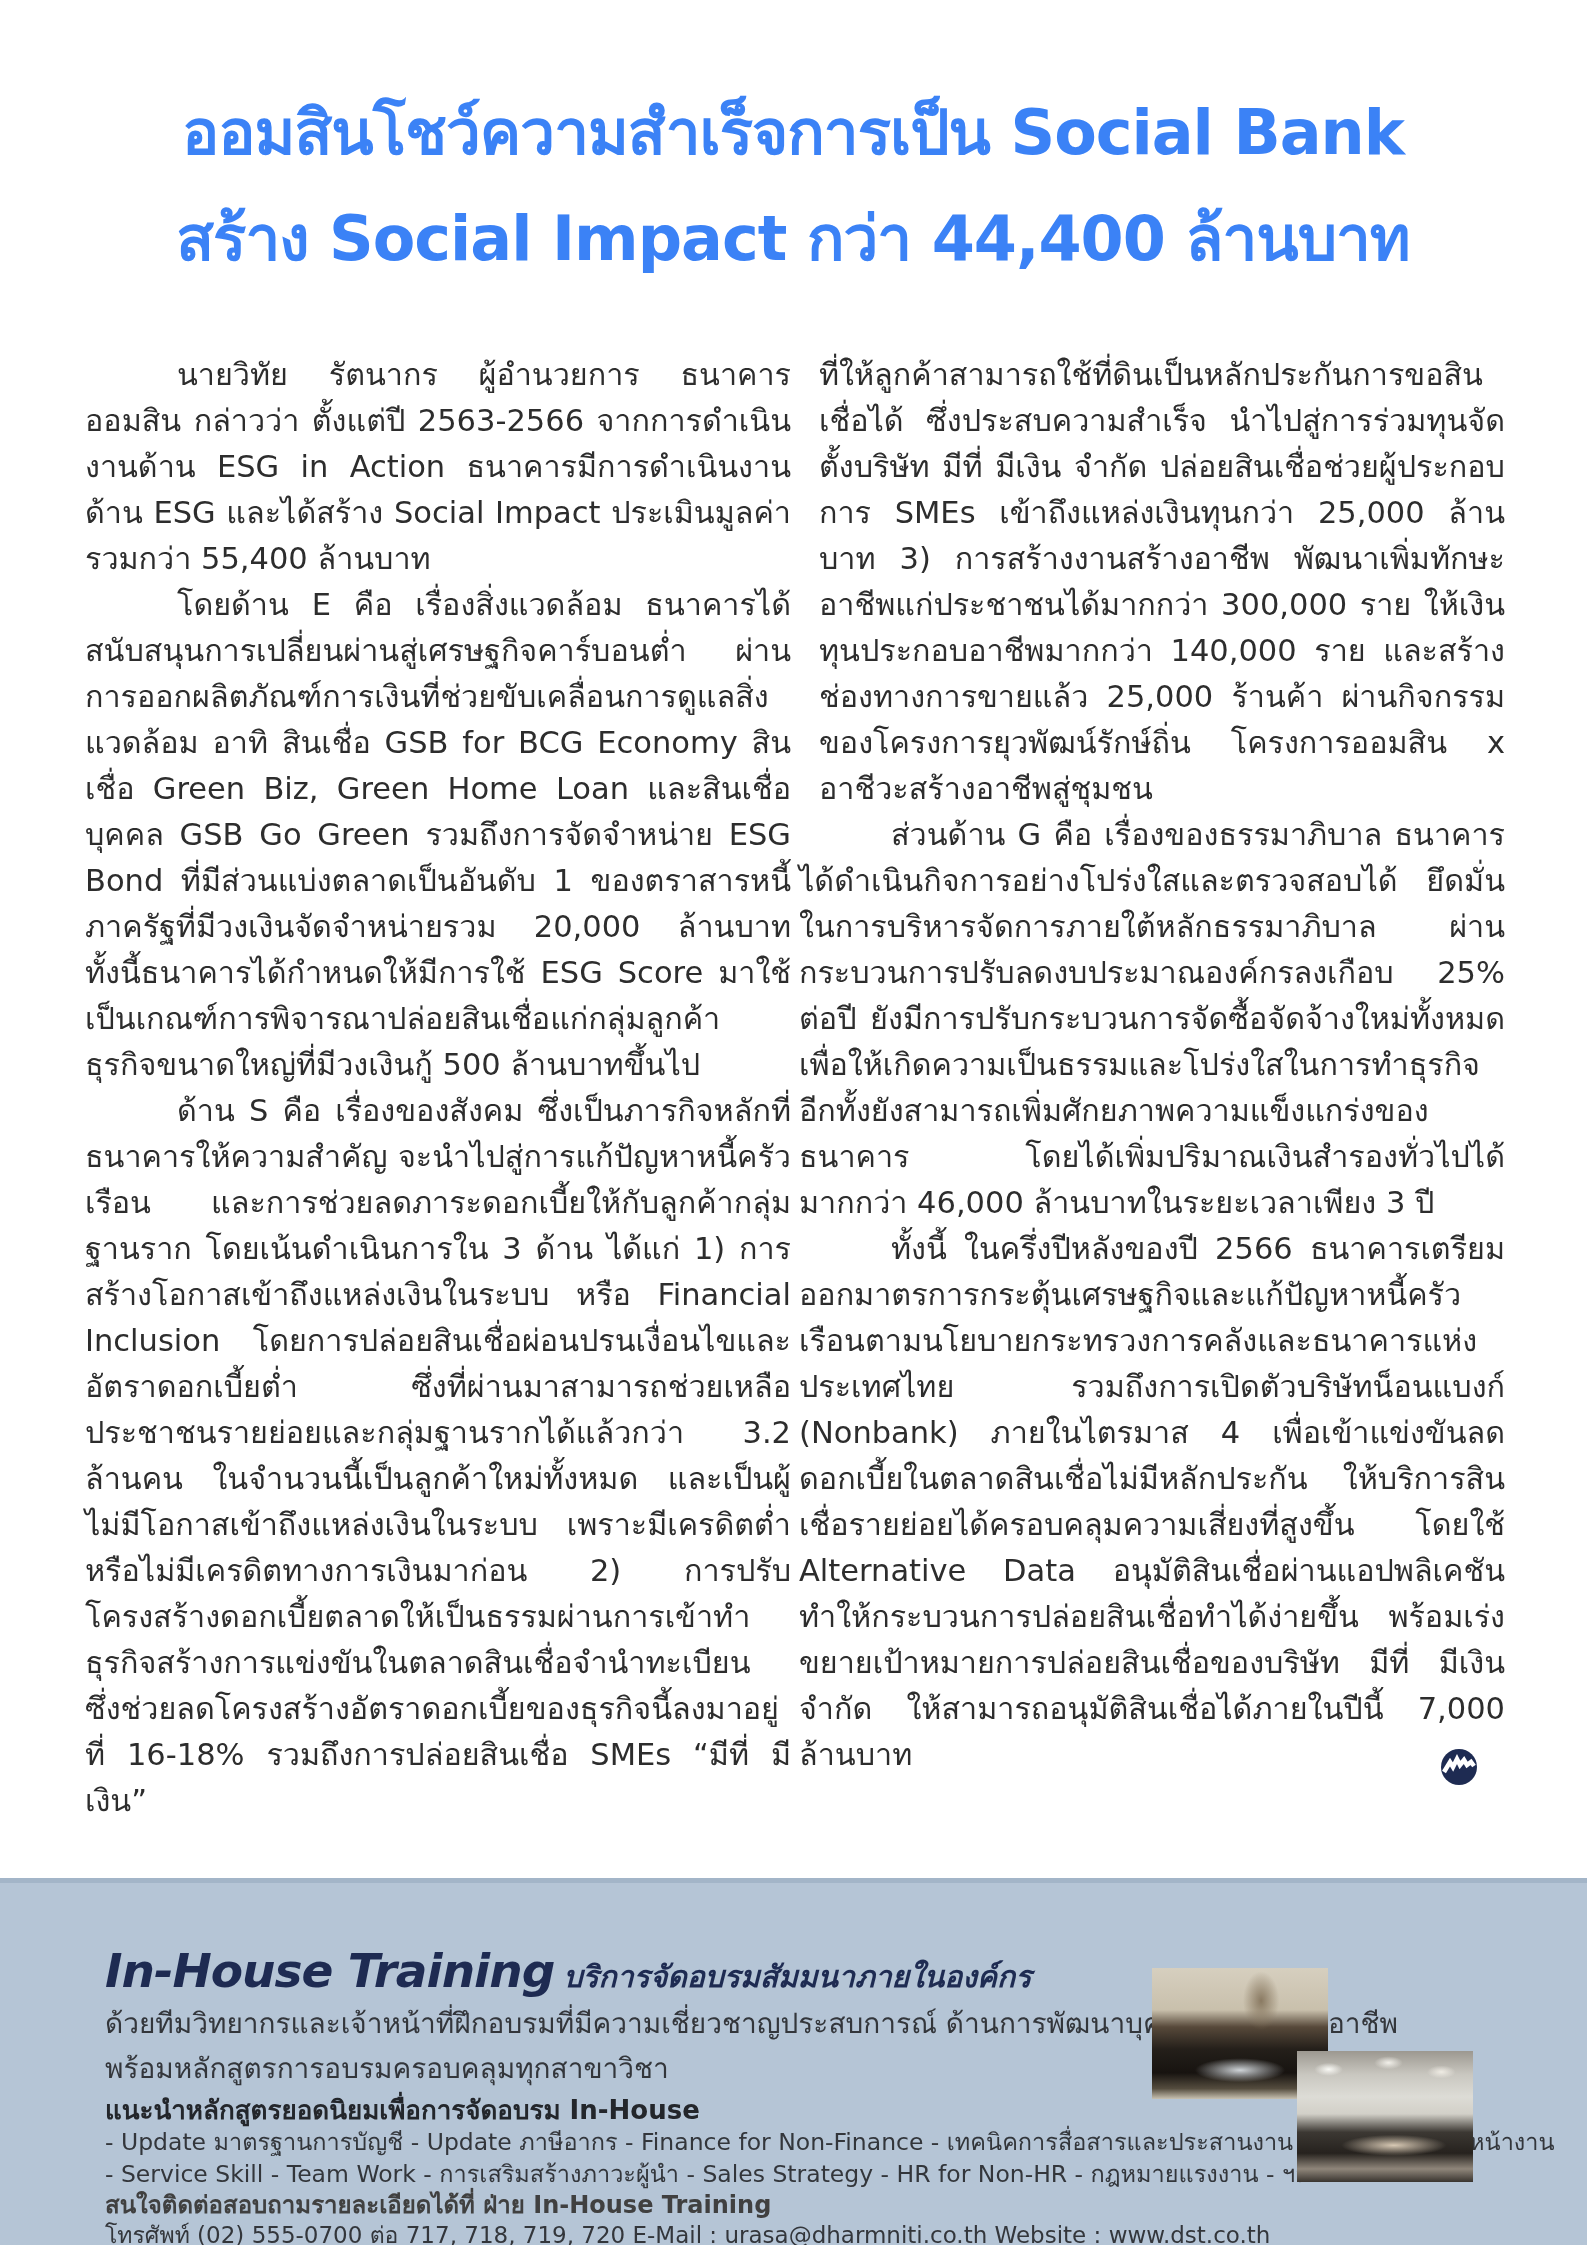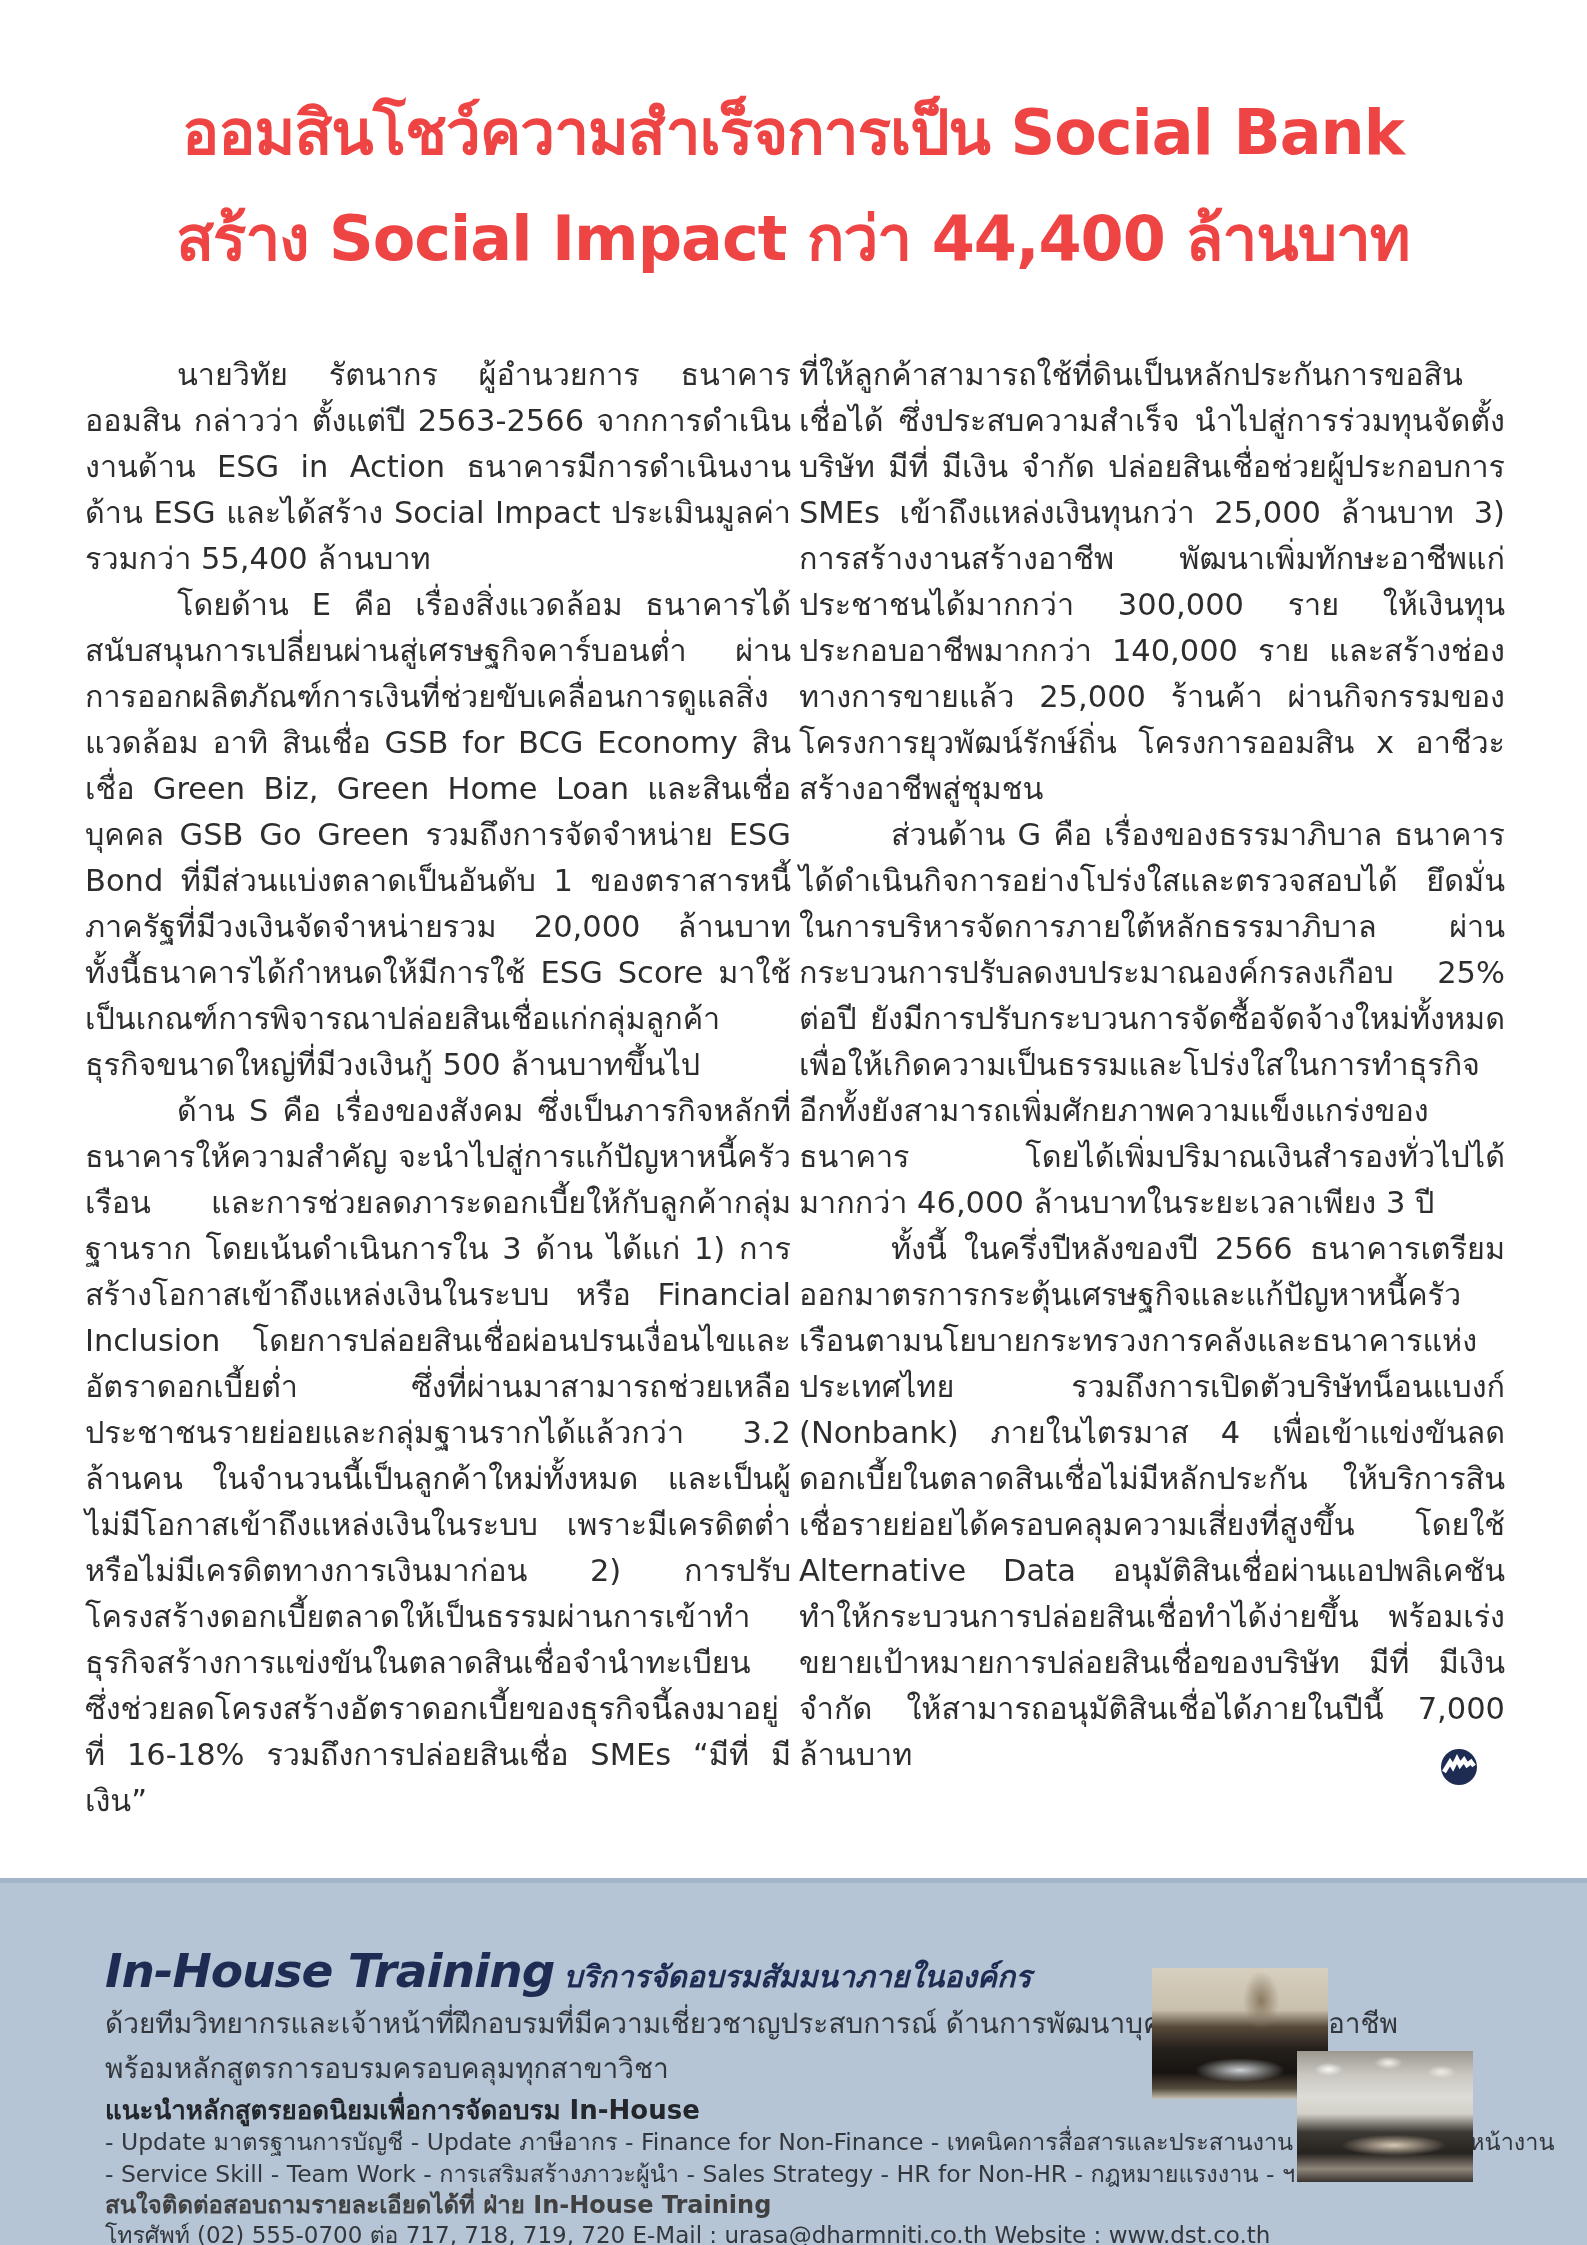--- a/index.html
+++ b/index.html
@@ -3,33 +3,33 @@
 <meta charset="utf-8">
 <style>
   html,body{margin:0;padding:0;background:#e9e9e9;}
   .page{
     position:relative;width:1587px;height:2245px;background:#ffffff;
     font-family:"DejaVu Sans","Liberation Sans",sans-serif;overflow:hidden;
   }
   
   .title{
     position:absolute;left:0;right:1px;top:80px;text-align:center;
-    color:#ef4444;font-weight:bold;
+    color:#3b82f6;font-weight:bold;
   }
   .title .line{font-size:62px;line-height:106px;letter-spacing:-1px;}
   
   .col{
     position:absolute;top:352px;width:706px;
     font-size:30.5px;line-height:46px;color:#2d2d2d;
     text-align:justify;
   }
   .col.left{left:85px;}
   .col.right{left:799px;}
   .col p{margin:0;text-indent:92px;}
-  .col p.no-indent{text-indent:0;}
+  .col p.no-indent{text-indent:0;margin-left:20px;}
   
   .article-logo{position:absolute;left:1441px;top:1749px;width:36px;height:36px;}
   
   .footer{
     position:absolute;left:0;top:1878px;width:1587px;height:367px;
     background:#b5c5d6;border-top:5px solid #a3b5c8;box-sizing:border-box;
   }
   .footer .abs{position:absolute;white-space:nowrap;}
   .fheading{left:105px;top:60px;color:#1e2b52;font-style:italic;}
   .fheading .big{font-size:47px;font-weight:bold;letter-spacing:-1px;}

